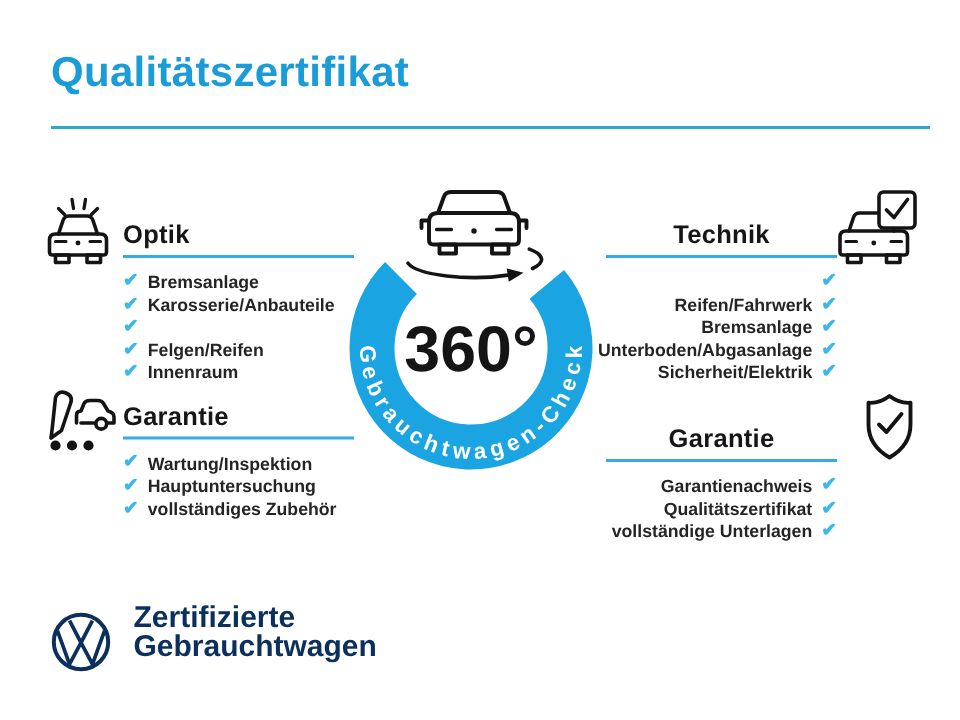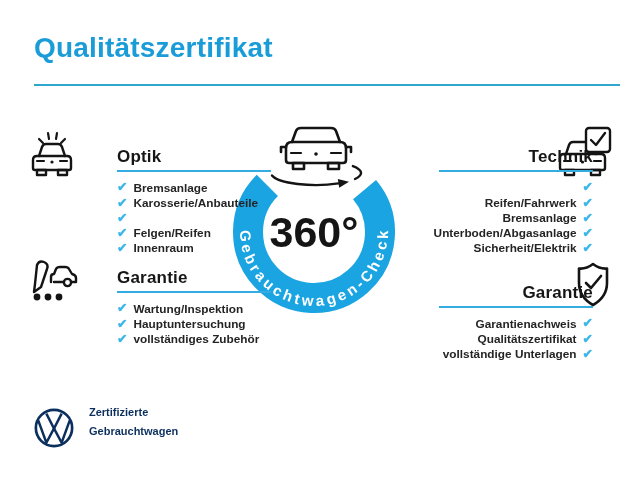--- a/index.html
+++ b/index.html
@@ -7,29 +7,29 @@
     position:relative;width:640px;height:480px;background:#ffffff;overflow:hidden;
     font-family:"Liberation Sans",sans-serif;
     border-radius:24px;
   }
   .page-title{
     position:absolute;left:34px;top:32px;margin:0;
     font-size:28px;font-weight:700;color:#1a9cd8;letter-spacing:.2px;
   }
   .top-rule{position:absolute;left:34px;top:84px;width:586px;height:2.4px;background:#2fa7cd;}
   .icon{position:absolute;}
-  .sec{position:absolute;width:154px;margin-left:35px;}
+  .sec{position:absolute;width:154px;}
   .sec h2{margin:0;font-size:17px;font-weight:700;color:#161616;line-height:23px;letter-spacing:.2px;}
   .sec .rule{height:2px;margin-top:2px;background:#34ace2;}
   .sec ul{list-style:none;margin:8px 0 0;padding:0;}
   .sec li{display:flex;align-items:center;gap:6px;height:15.2px;font-size:11.8px;font-weight:700;color:#242424;white-space:nowrap;}
-  .sec.right{text-align:right;}
+  .sec.right{text-align:center;}
   .sec.right li{justify-content:flex-end;}
   .check{color:#3cb7ea;font-size:12.5px;line-height:1;transform:translateY(-0.5px);}
-  .footer-text{position:absolute;left:89px;top:403px;font-size:11px;font-weight:700;color:#0c305e;line-height:19px;}
+  .footer-text{position:absolute;left:89px;top:403px;font-size:20px;font-weight:700;color:#0c305e;line-height:19px;}
   svg{display:block;}
 </style>
 </head>
 <body>
 
 <div class="canvas">
 
   <h1 class="page-title">Qualitätszertifikat</h1>
   <div class="top-rule"></div>
 

